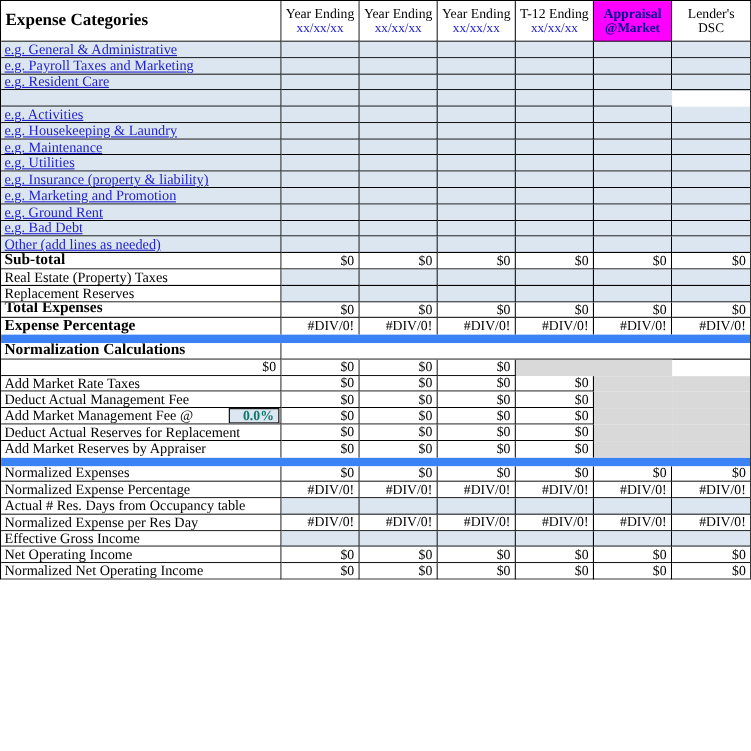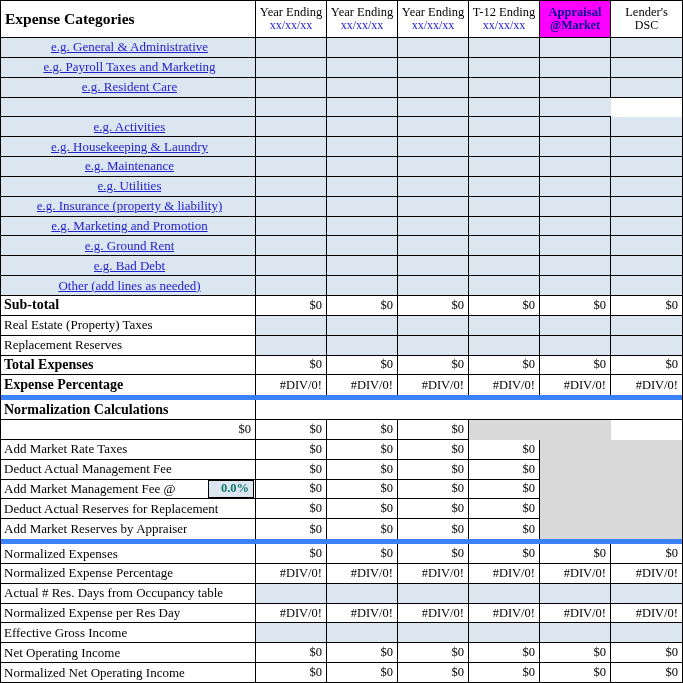--- a/index.html
+++ b/index.html
@@ -1,18 +1,18 @@
 <!DOCTYPE html>
 <html><head>
 <meta charset="utf-8">
 <style>
   html,body{margin:0;padding:0;background:#fff;}
   body{font-family:"Liberation Serif", serif; -webkit-font-smoothing:antialiased;}
   .sheet{
-    width:683px;height:683px;box-sizing:border-box;
+    width:683px;height:527px;box-sizing:border-box;
     border-top:1px solid #000;border-left:1px solid #000;border-right:1px solid #000;
     display:flex;flex-direction:column;overflow:hidden;background:#fff;
   }
   .row{display:grid;grid-template-columns:255px repeat(6,1fr);box-sizing:border-box;}
   .row.header{height:37px;flex:0 0 auto;}
   .body{flex:1;display:flex;flex-direction:column;}
   .body .row{flex:1 1 0;min-height:0;}
   .c{
     box-sizing:border-box;border-right:1px solid #000;border-bottom:1px solid #000;
     display:flex;align-items:center;overflow:hidden;white-space:nowrap;
@@ -27,26 +27,26 @@
   .h2.black{color:#000;}
   .navy{color:#00008B;font-weight:bold;}
   .hcell.magenta{background:#FF00FF;}
   .title-cell{font-weight:bold;font-size:15.5px;padding-left:4px;align-items:center;background:#fff;}
   
   .label{padding-left:3px;justify-content:flex-start;font-size:13px;background:#fff;}
   .labtext{overflow:hidden;text-overflow:clip;}
   
   .dcell{justify-content:flex-end;padding-right:4px;background:#fff;}
   .lb{background:#DCE6F1;}
-  .category .label{background:#DCE6F1;justify-content:center;}
+  .category .label{background:#DCE6F1;}
   .category .labtext{color:#2222CC;text-decoration:underline;}
   .subtotal .labtext,.total .labtext,.pct .labtext,.section .labtext{font-weight:bold;font-size:14px;}
   .section .dcell{border-right:none;}
   .gray{background:#D9D9D9;border-right:none;border-bottom:none;}
-  .thick{border-bottom:5px solid #3b82f6;}
+  .thick{border-bottom:8px solid #3b82f6;}
   .thick .c{border-bottom:none;}
   .rate{
     margin-left:auto;margin-right:1px;width:46px;box-sizing:border-box;
     background:#DCE6F1;border:1px solid #000;color:#0f766e;font-weight:bold;
     text-align:right;padding:1px 4px 1px 0;font-size:12.5px;align-self:stretch;
     display:flex;align-items:center;justify-content:flex-end;
   }
 </style>
 </head>
 <body>

